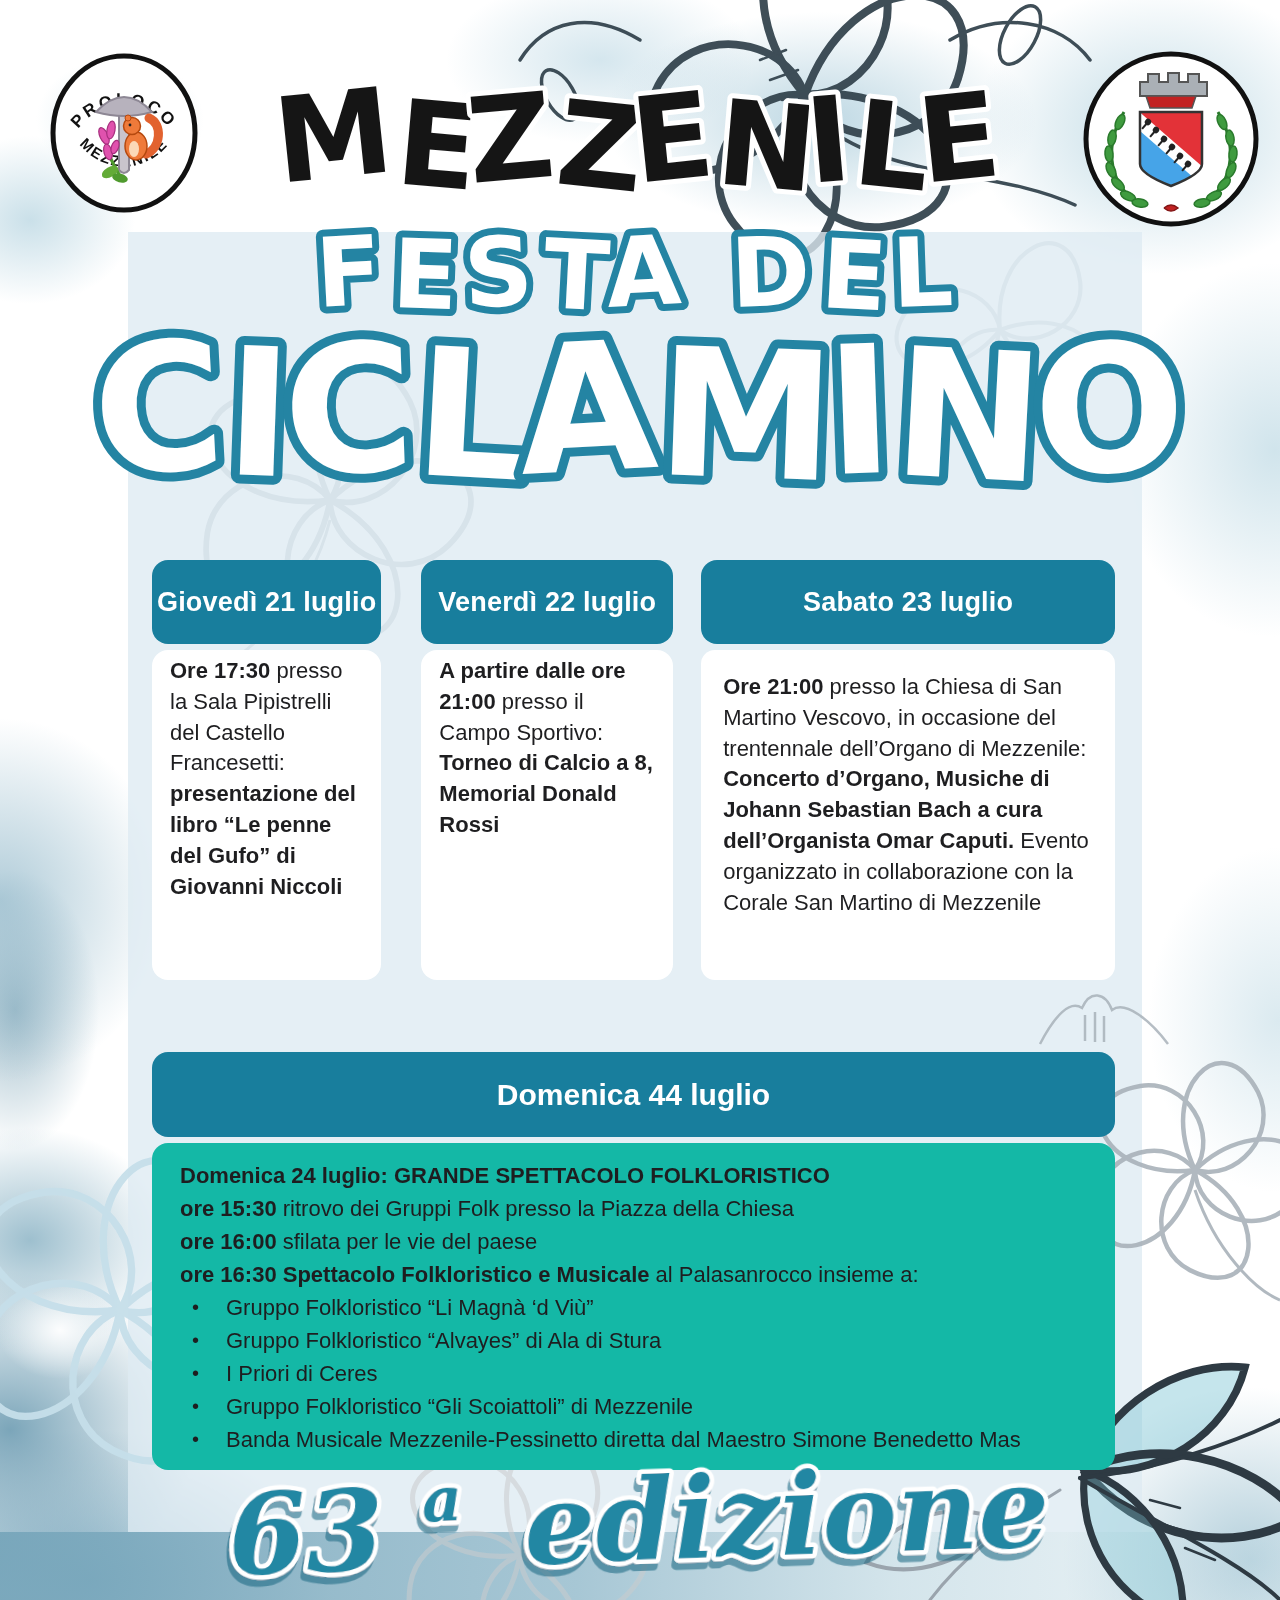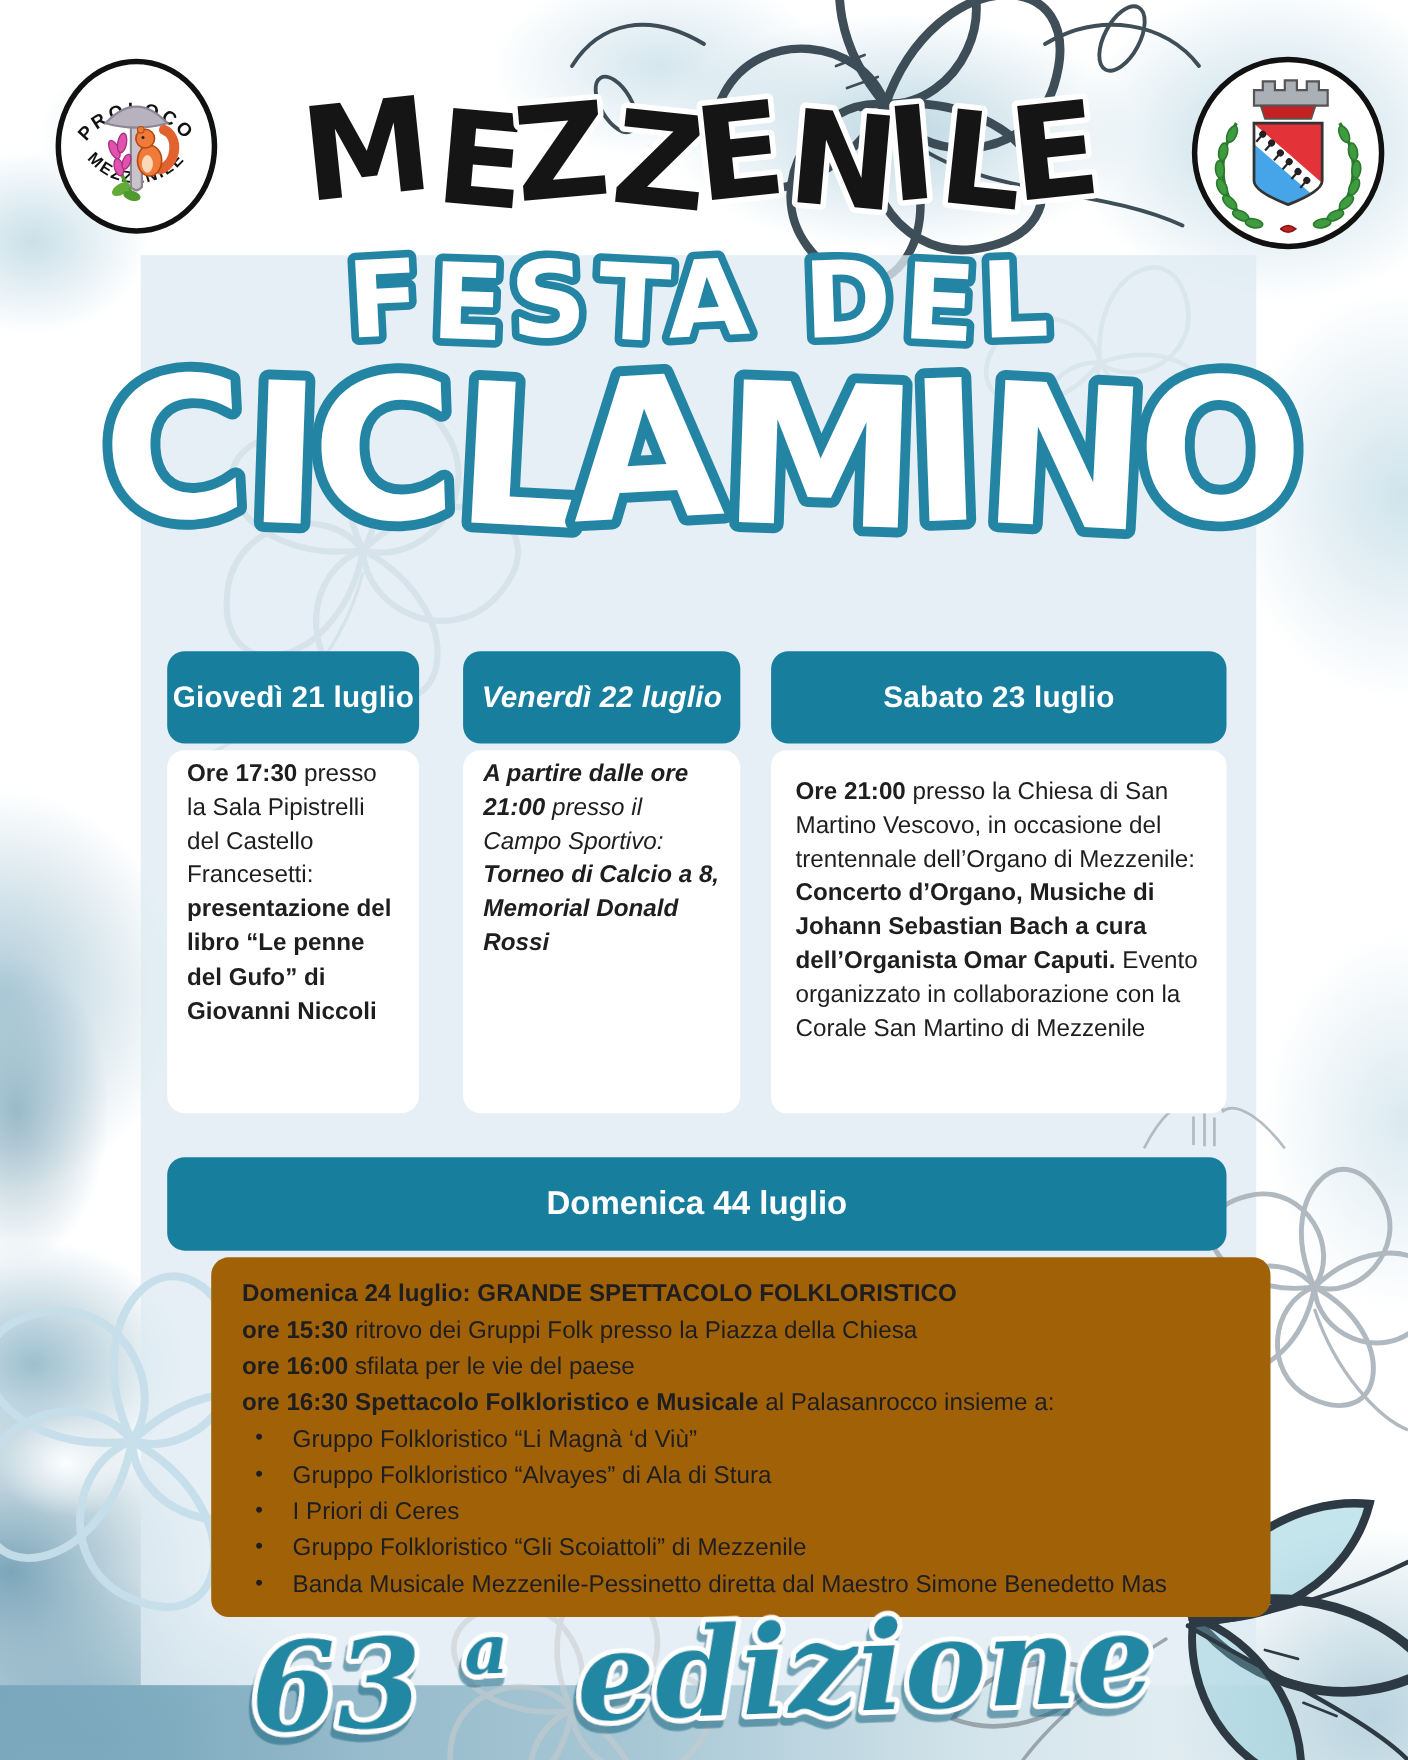--- a/index.html
+++ b/index.html
@@ -26,36 +26,36 @@
 
   .panel{left:128px;top:232px;width:1014px;height:1300px;background:rgba(222,234,242,.78);}
   .bottom-band{left:0;top:1532px;width:1280px;height:68px;
     background:linear-gradient(to right, rgba(118,165,186,.92), rgba(142,183,201,.78) 45%,
                rgba(176,207,219,.55) 70%, rgba(205,226,234,.3));}
 
   svg{display:block;}
   .titleblock{left:0;pointer-events:none;}
 
   
-  .cards-row{left:152px;top:592px;width:963px;display:flex;gap:0;}
+  .cards-row{left:152px;top:560px;width:963px;display:flex;gap:0;}
   .card{display:flex;flex-direction:column;}
   .card1{width:245px;margin-right:40px;}
-  .card2{width:269px;margin-right:28px;font-style:italic;}
+  .card2{width:269px;margin-right:28px;}
   .card3{width:442px;justify-content:space-between;}
   .card-header{background:#187e9d;border-radius:16px;height:84px;display:flex;align-items:center;
     justify-content:center;color:#fff;font-weight:bold;font-size:27px;letter-spacing:.2px;}
   .card-body{background:#ffffff;border-radius:16px;margin-top:6px;height:330px;
     padding:6px 18px;font-size:22px;line-height:1.4;color:#1e1e20;box-sizing:border-box;}
   .card3 .card-body{padding:22px 22px;border-radius:14px;}
   .card-body b{font-weight:bold;}
 
   .sunday-header{left:152px;top:1052px;width:963px;height:85px;background:#187e9d;border-radius:16px;
     display:flex;align-items:center;justify-content:center;color:#fff;font-weight:bold;font-size:30px;}
-  .sunday-body{left:152px;top:1143px;width:963px;background:#a16207;border-radius:16px;
-    padding:16px 28px 14px;box-sizing:border-box;color:#1e1e20;font-size:22px;line-height:33px;margin-left:40px;}
+  .sunday-body{left:152px;top:1143px;width:963px;background:#14b8a6;border-radius:16px;
+    padding:16px 28px 14px;box-sizing:border-box;color:#1e1e20;font-size:22px;line-height:33px;}
   .sun-line b{font-weight:bold;}
   ul.sunday-bullets{margin:0;padding:0;list-style:none;}
   ul.sunday-bullets li{padding-left:46px;position:relative;}
   ul.sunday-bullets li::before{content:"•";position:absolute;left:12px;top:0;font-size:20px;}
 </style>
 </head>
 <body>
 
 <div class="poster">
 

